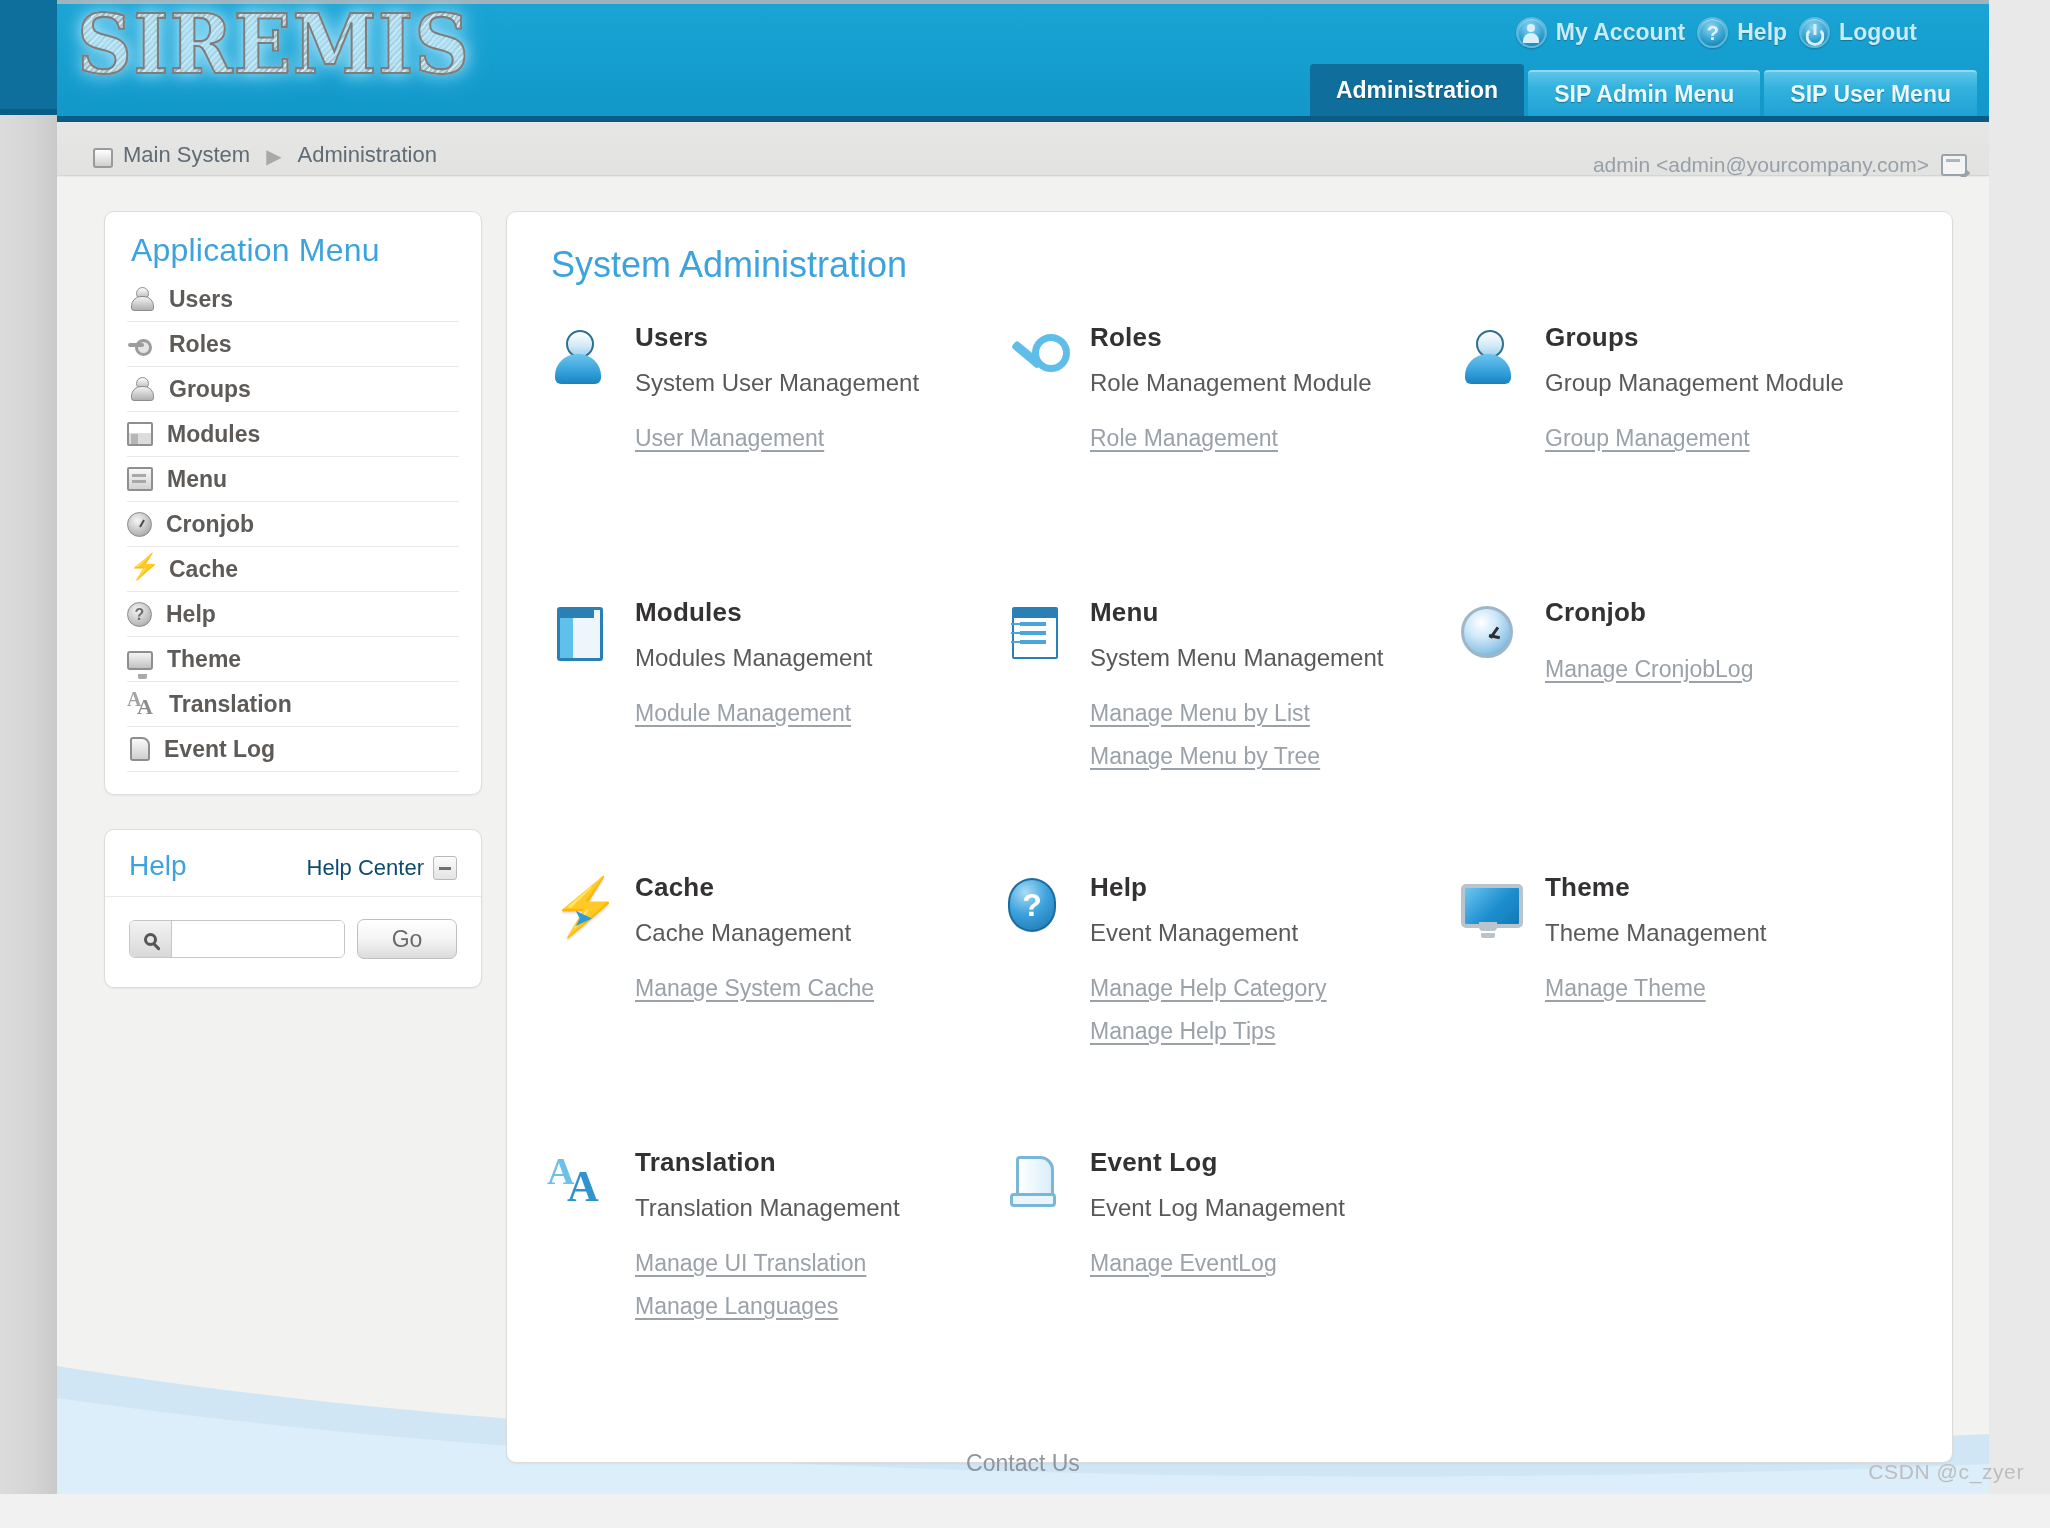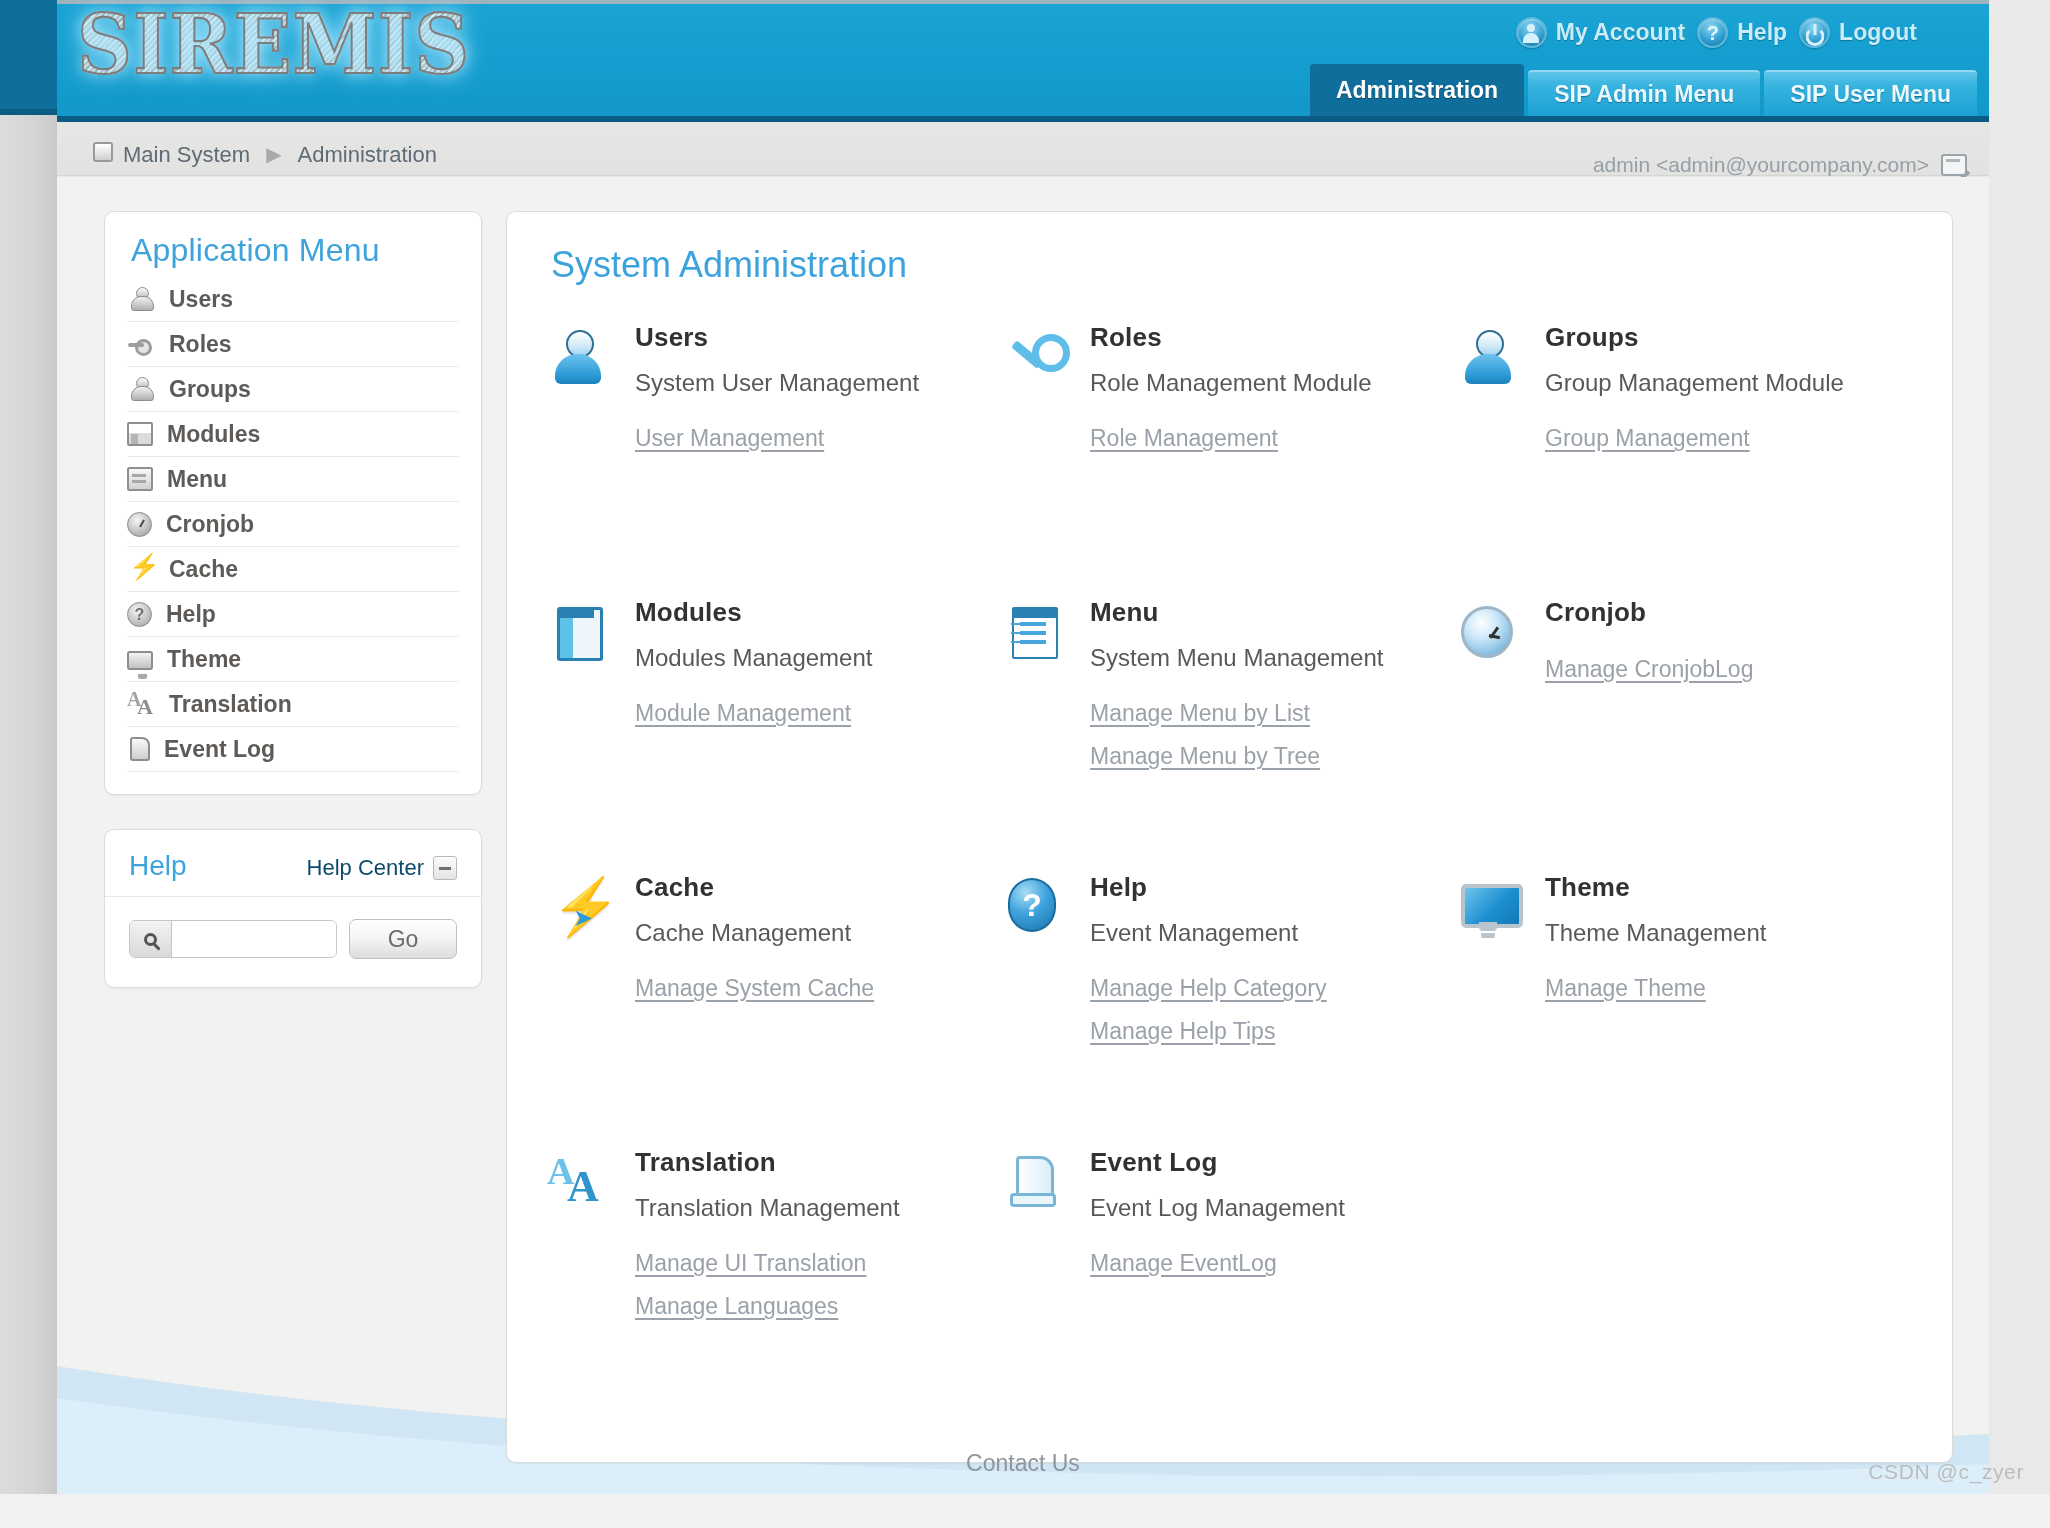--- a/index.html
+++ b/index.html
@@ -156,21 +156,21 @@
   
   .crumb-bar {
     position: absolute;
     left: 57px; top: 122px;
     width: 1932px; height: 54px;
     background: linear-gradient(to bottom,#e6e6e4 0%, #e2e2e0 100%);
     border-bottom: 1px solid #d5d5d3;
     display:flex; align-items:center; justify-content:space-between;
     padding: 0 22px 0 36px;
   }
-  .crumb-left { display:flex; align-items:flex-start; gap:10px;margin-top:12px; }
+  .crumb-left { display:flex; align-items:flex-end; gap:10px;margin-top:12px; }
   .crumb-sq {
     width:20px; height:20px; border:2px solid #9a9a9a; border-radius:3px;
     background: linear-gradient(to bottom,#ffffff 0%, #cfcfcf 100%);
     display:inline-block;
   }
   .crumb-txt { font-size:22px; color:#5f6b75; }
   .crumb-sep { font-size:20px; color:#a9a9a9; padding:0 6px; }
   .crumb-right { display:flex; align-items:center; gap:12px;margin-top:32px; }
   .crumb-user { font-size:21px; color:#97a0a8; }
   .edit-ico {
@@ -331,21 +331,21 @@
     background:linear-gradient(to bottom,#f3f3f3,#d9d9d9);
     border-right:1px solid #c6c6c6;
     display:flex; align-items:center; justify-content:center;
   }
   .mag { width:13px; height:13px; border:3px solid #555; border-radius:50%; position:relative; }
   .mag:after{ content:""; position:absolute; right:-7px; bottom:-5px; width:9px; height:3px;
               background:#555; transform:rotate(45deg); border-radius:2px; }
   .search-input { border:none; outline:none; flex:1; height:100%; font-size:20px; padding:0 10px;
                   font-family:"Liberation Sans",sans-serif; color:#444; background:#fff;}
   .go-btn {
-    width:108px; height:40px; border:1px solid #c0c0c0; border-radius:7px;
+    width:100px; height:40px; border:1px solid #c0c0c0; border-radius:7px;
     background:linear-gradient(to bottom,#ffffff 0%, #f4f4f4 50%, #dcdcdc 100%);
     font-size:23px; color:#6a6a6a; cursor:pointer;
     font-family:"Liberation Sans",sans-serif;
   }
 
   
   .main-card {
     flex: 1;
     background:#ffffff;
     border:1px solid #dcdcda;

